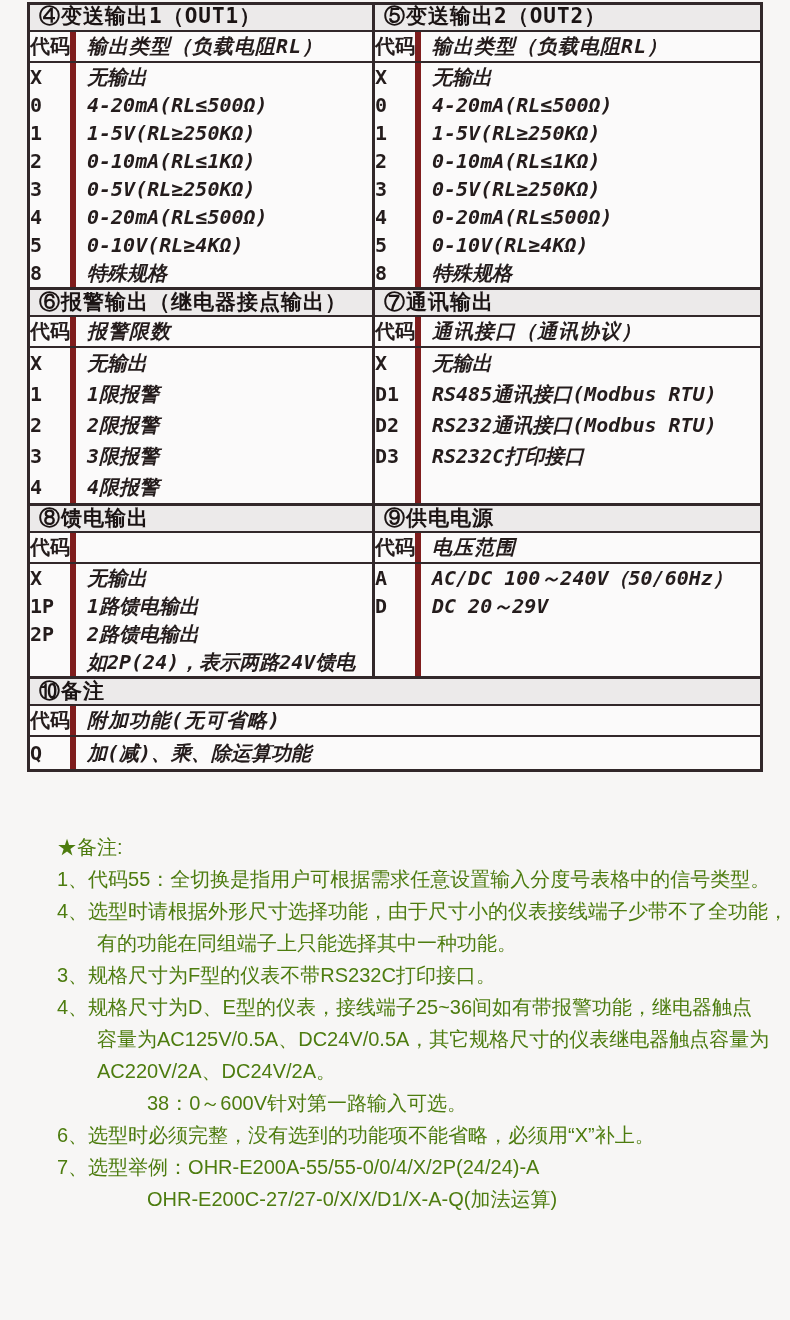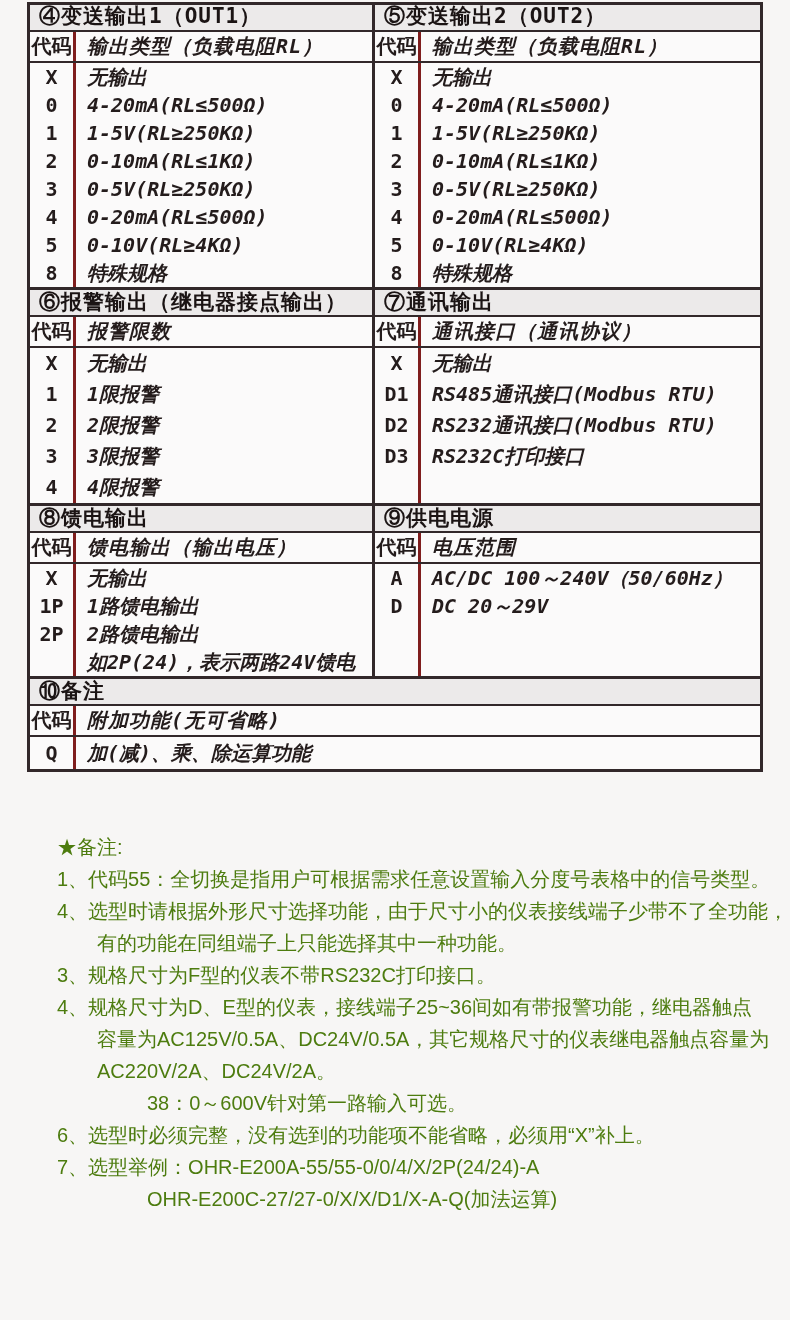--- a/index.html
+++ b/index.html
@@ -42,22 +42,21 @@
     white-space: nowrap;
   }
   .pair-1 .band { border-top: none; height: 27px; line-height: 23px; }
 
   .colhdr { display: flex; border-bottom: 2px solid #32282a; }
   .colhdr .code { line-height: 29px; }
   .colhdr .desc { line-height: 29px; letter-spacing: 1px; }
 
   .code {
     width: 46px; flex: none;
-    border-right: 3px solid #7f1d1d;
-    text-align: center;
+    border-right: 6px solid #7f1d1d;
     overflow: hidden;
   }
   .desc { flex: 1; padding-left: 11px; overflow: hidden; white-space: nowrap; font-style: italic; }
 
   .tbody { display: flex; flex-direction: column; flex: 1; }
   .trow { display: flex; flex: none; }
   .trow .code, .trow .desc { line-height: 28px; }
   .trow.fill { flex: 1; }
   .trow.fill .code, .trow.fill .desc { line-height: normal; }
 
@@ -229,21 +228,20 @@
           </div>
       </div>
     </div>
   </div>
 
   <div class="pair pair-3">
     <div class="sec sec-l">
       <div class="band">⑧馈电输出</div>
       <div class="colhdr">
         <span class="code">代码</span>
-        <span class="desc">馈电输出（输出电压）</span>
       </div>
       <div class="tbody">
         <div class="trow">
             <span class="code">X</span>
             <span class="desc">无输出</span>
           </div>
         <div class="trow">
             <span class="code">1P</span>
             <span class="desc">1路馈电输出</span>
           </div>

